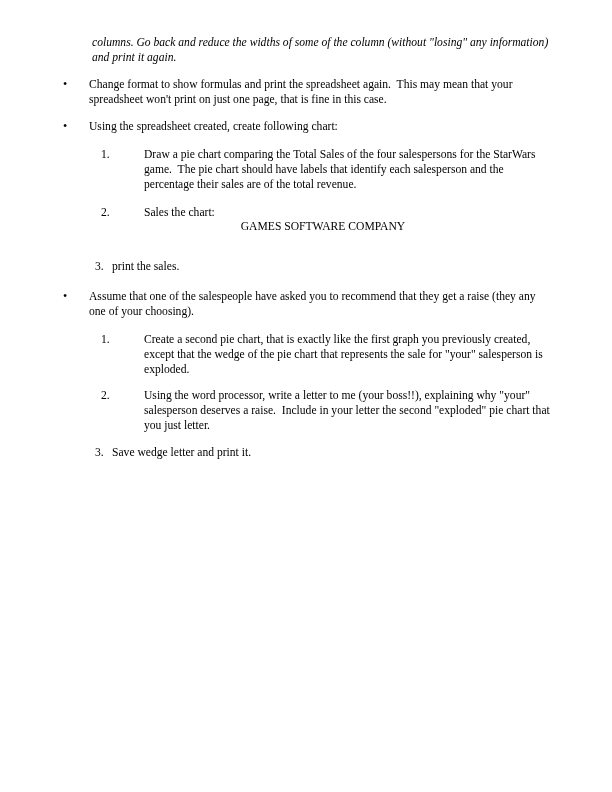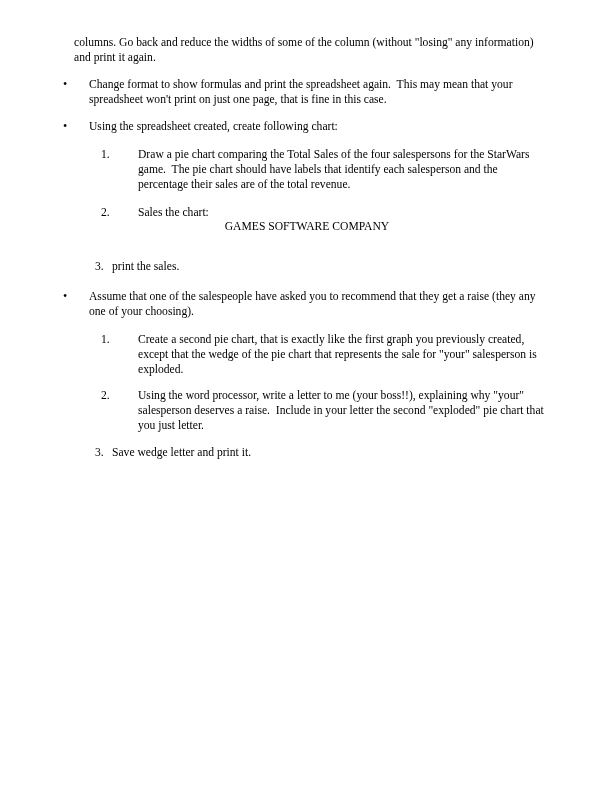--- a/index.html
+++ b/index.html
@@ -21,57 +21,58 @@
   .row {
     position: absolute;
     left: 0;
     width: 612px;
     height: 0;
   }
   .pre { white-space: pre-wrap; }
 
   .intro-text {
     position: absolute;
-    left: 74px;
+    left: 92px;
     width: 500px;
+    font-style: italic;
   }
   .bullet-dot {
     position: absolute;
     left: 63px;
     top: 0;
     font-size: 12px;
     line-height: 15px;
   }
   .b-text {
     position: absolute;
     left: 83px;
     width: 490px;
     margin-left: 6px;
   }
   .num {
     position: absolute;
     left: 101px;
   }
   .i-text {
     position: absolute;
-    left: 138px;
+    left: 144px;
     width: 445px;
   }
   .num3 {
     position: absolute;
     left: 95px;
   }
   .i3-text {
     position: absolute;
     left: 112px;
     width: 460px;
   }
   .center-title {
     position: absolute;
-    left: 82px;
+    left: 98px;
     width: 450px;
     text-align: center;
   }
 </style>
 </head>
 <body>
 
 <div class="page">
 
   <div class="row" style="top:35px">

